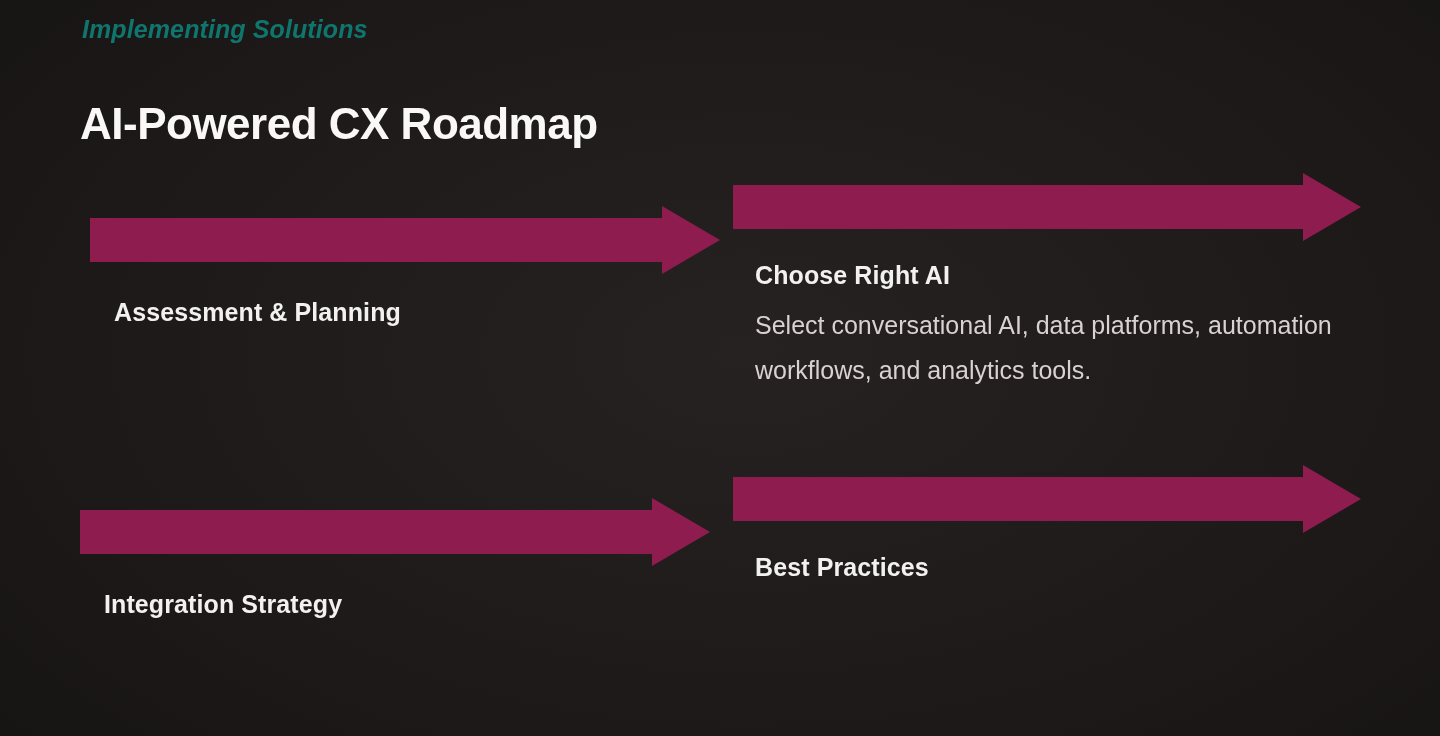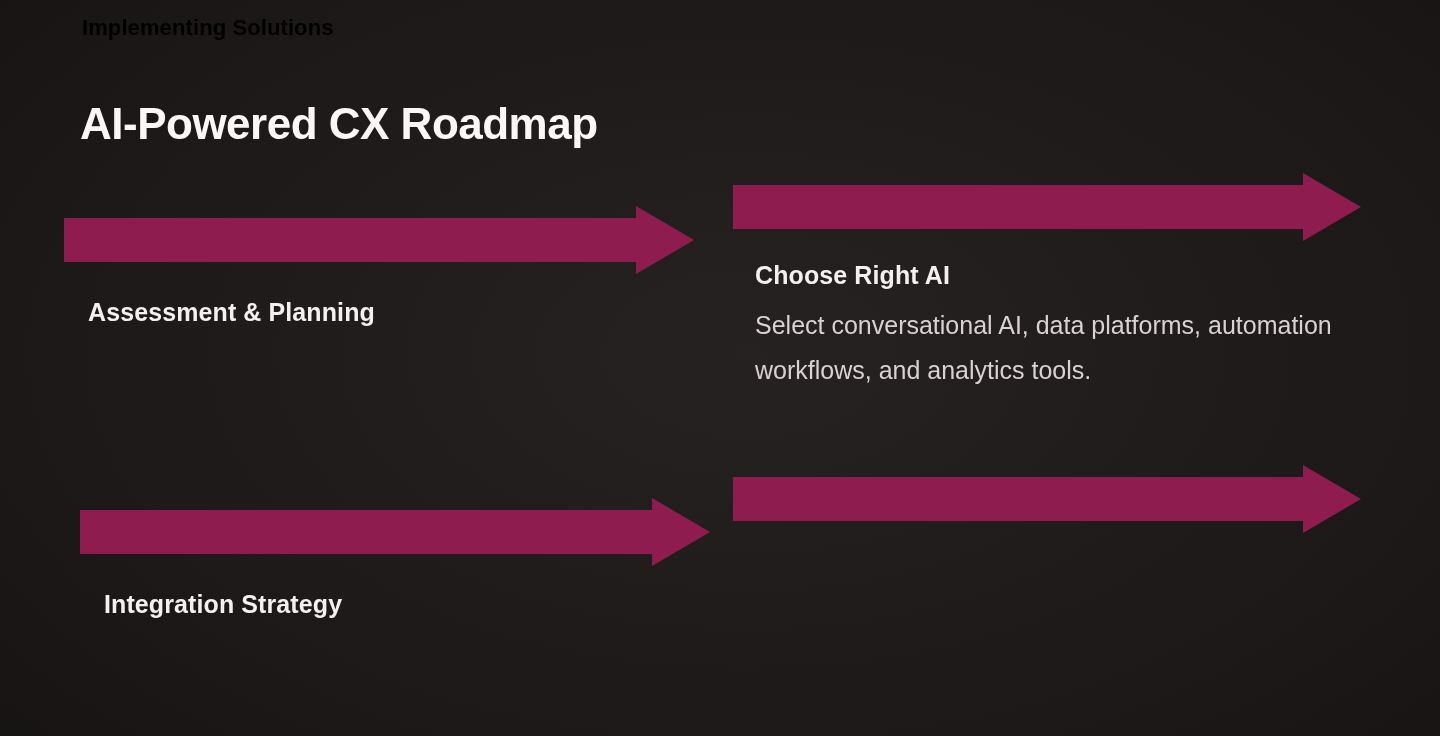--- a/index.html
+++ b/index.html
@@ -10,41 +10,42 @@
     overflow: hidden;
     position: relative;
     font-family: "Liberation Sans", sans-serif;
     background: radial-gradient(ellipse 1200px 700px at 52% 48%, #272222 0%, #1e1a1a 50%, #141111 100%);
   }
 
   .eyebrow {
     position: absolute;
     left: 82px;
     top: 15px;
-    font-size: 22px;
+    font-size: 25px;
     font-weight: 700;
-    color: #000000;
+    color: #0f766e;
     letter-spacing: 0.1px;
+    font-style: italic;
   }
 
   .page-title {
     position: absolute;
     left: 80px;
     top: 70px;
     font-size: 44px;
     font-weight: 700;
     color: #faf7f7;
     letter-spacing: -0.5px;
   }
 
   .step {
     position: absolute;
     width: 648px;
   }
-  .step-1 { left: 64px;  top: 206px; }
+  .step-1 { left: 90px;  top: 206px; }
   .step-2 { left: 733px; top: 173px; }
   .step-3 { left: 80px;  top: 498px; }
   .step-4 { left: 733px; top: 465px; }
 
   .arrow { display: block; width: 630px; height: 68px; }
   .step-2 .arrow, .step-4 .arrow { width: 628px; }
 
   .step h2 {
     margin: 24px 0 0 24px;
     font-size: 25px;
@@ -90,13 +91,14 @@
   <svg class="arrow" viewBox="0 0 630 68" aria-hidden="true">
     <polygon points="0,12 572,12 572,0 630,34 572,68 572,56 0,56" fill="#8e1c4e"></polygon>
   </svg>
   <h2>Integration Strategy</h2>
 </section>
 
 <section class="step step-4">
   <svg class="arrow" viewBox="0 0 628 68" aria-hidden="true">
     <polygon points="0,12 570,12 570,0 628,34 570,68 570,56 0,56" fill="#8e1c4e"></polygon>
   </svg>
+  <h2>Best Practices</h2>
 </section>
 
 </body></html>

